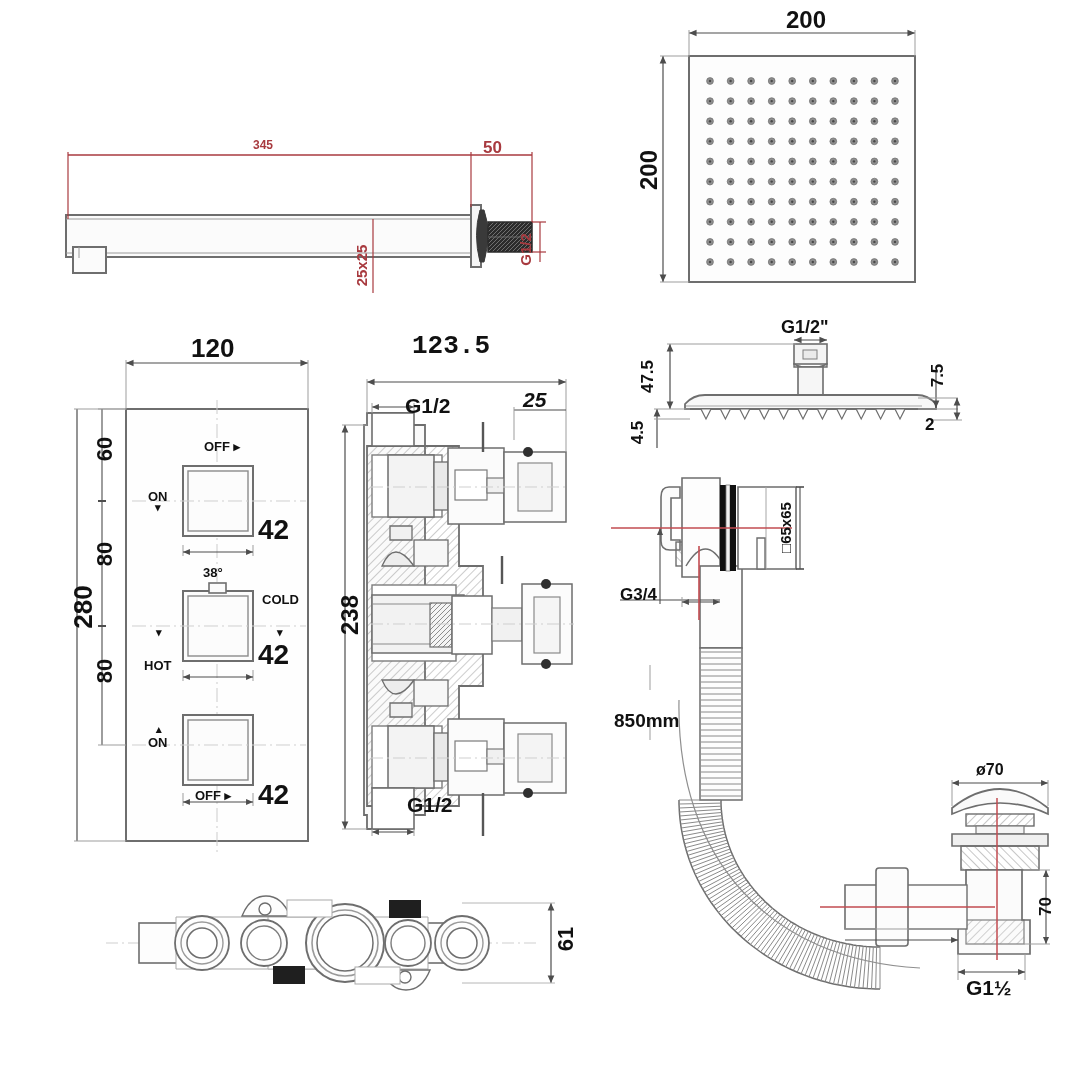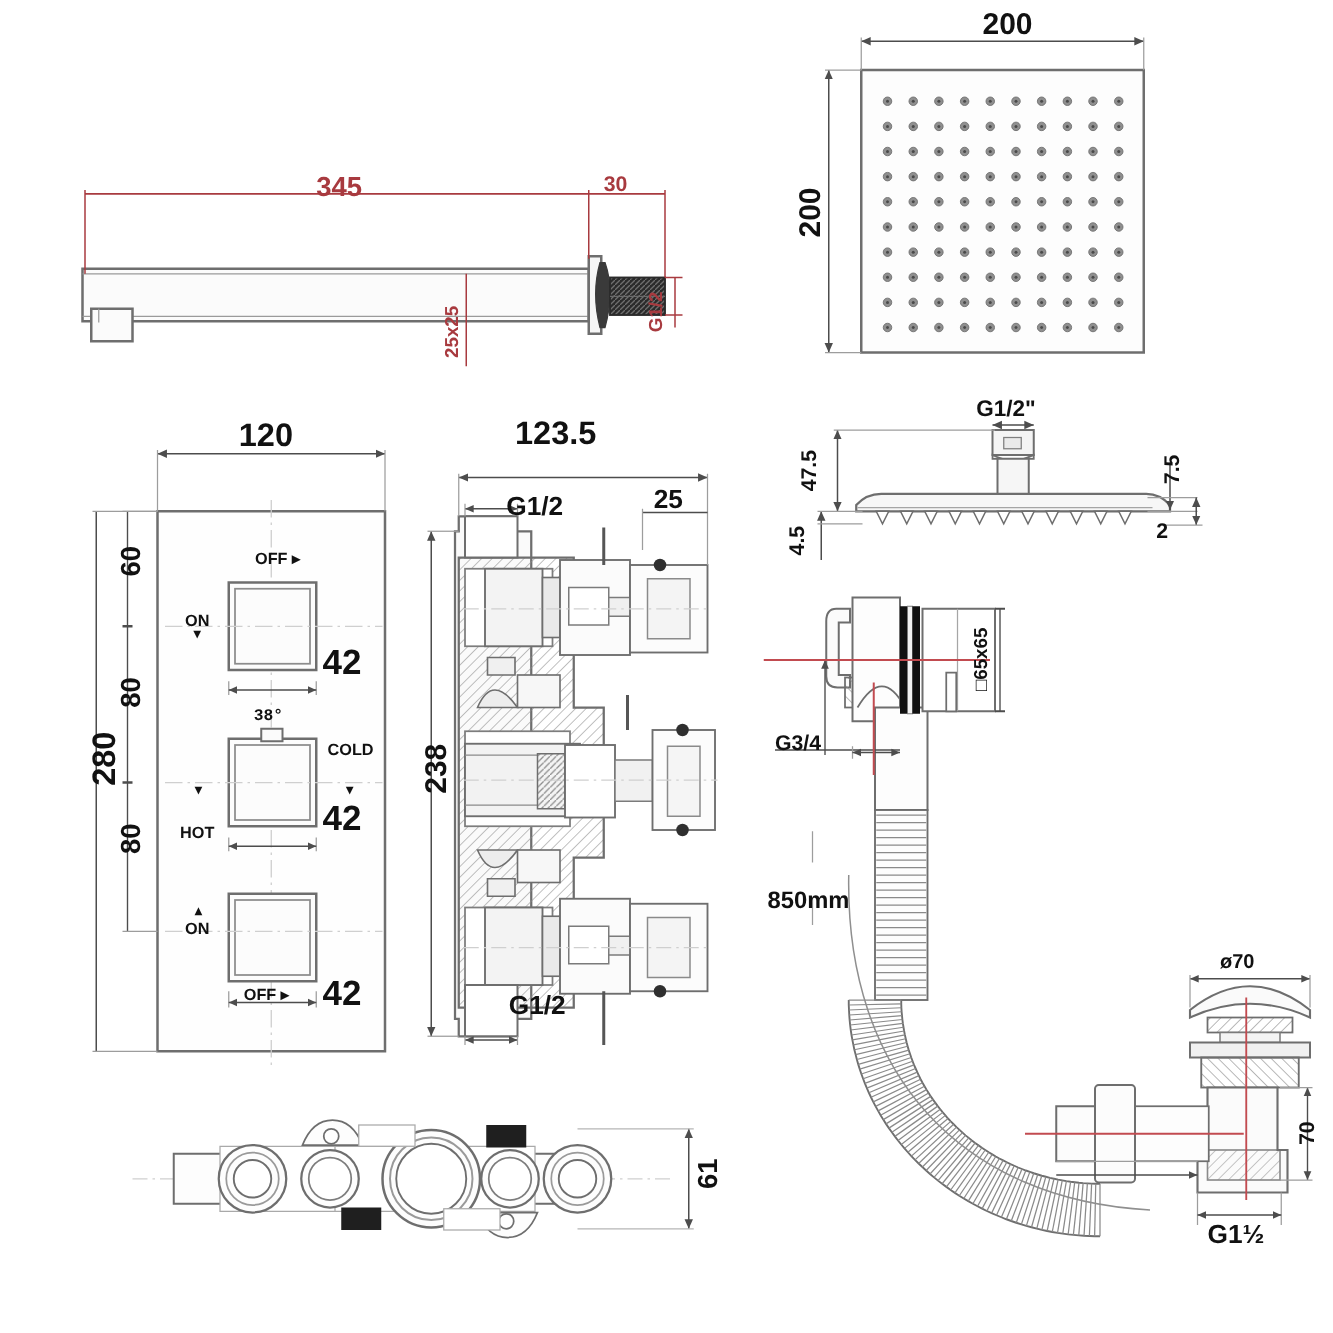--- a/index.html
+++ b/index.html
@@ -695,22 +695,22 @@
     <line x1="958" y1="954" x2="958" y2="980" stroke="#9d9d9d" stroke-width="1"></line>
     <line x1="1025" y1="954" x2="1025" y2="980" stroke="#9d9d9d" stroke-width="1"></line>
     <line x1="958" y1="972" x2="1025" y2="972" stroke="#4d4d4d" stroke-width="1.1" marker-start="url(#aL)" marker-end="url(#aR)"></line>
     <line x1="845" y1="929" x2="958" y2="929" stroke="#9d9d9d" stroke-width="1"></line>
     <line x1="845" y1="940" x2="958" y2="940" stroke="#4d4d4d" stroke-width="1.1" marker-end="url(#aR)"></line>
   </g>
 
   </g>
 </svg>
 
-<div class="lbl red" style="left:253px;top:139px;font-size:22px;">345</div>
-<div class="lbl red" style="left:483px;top:139px;font-size:17px;">30</div>
+<div class="lbl red" style="left:253px;top:139px;font-size:12px;">345</div>
+<div class="lbl red" style="left:483px;top:139px;font-size:17px;">50</div>
 <div class="lbl red rot90" style="left:341px;top:258px;font-size:15px;">25x25</div>
 <div class="lbl red rot90" style="left:509px;top:242px;font-size:15px;">G1/2</div>
 
 <div class="lbl" style="left:786px;top:8px;font-size:24px;">200</div>
 <div class="lbl rot90" style="left:629px;top:158px;font-size:24px;">200</div>
 
 <div class="lbl" style="left:781px;top:318px;font-size:18px;">G1/2"</div>
 <div class="lbl rot90" style="left:631px;top:368px;font-size:17px;">47.5</div>
 <div class="lbl rot90" style="left:626px;top:424px;font-size:17px;">4.5</div>
 <div class="lbl rot90" style="left:926px;top:367px;font-size:17px;">7.5</div>
@@ -720,34 +720,34 @@
 <div class="lbl rot90" style="left:61px;top:594px;font-size:26px;">280</div>
 <div class="lbl rot90" style="left:93px;top:438px;font-size:22px;">60</div>
 <div class="lbl rot90" style="left:93px;top:543px;font-size:22px;">80</div>
 <div class="lbl rot90" style="left:93px;top:660px;font-size:22px;">80</div>
 
 <div class="lbl" style="left:204px;top:440px;font-size:13px;">OFF ▸</div>
 <div class="lbl" style="left:148px;top:490px;font-size:13px;">ON</div>
 <div class="lbl" style="left:155px;top:502px;font-size:11px;">▾</div>
 <div class="lbl" style="left:258px;top:516px;font-size:28px;">42</div>
 
-<div class="lbl" style="left:203px;top:566px;font-size:13px;font-family:Liberation Mono, monospace;">38°</div>
+<div class="lbl" style="left:203px;top:566px;font-size:13px;">38°</div>
 <div class="lbl" style="left:144px;top:615px;font-size:13px;margin-top:44px;">HOT</div>
 <div class="lbl" style="left:156px;top:627px;font-size:11px;">▾</div>
 <div class="lbl" style="left:262px;top:593px;font-size:13px;">COLD</div>
 <div class="lbl" style="left:277px;top:627px;font-size:11px;">▾</div>
 <div class="lbl" style="left:258px;top:641px;font-size:28px;">42</div>
 
 <div class="lbl" style="left:148px;top:736px;font-size:13px;">ON</div>
 <div class="lbl" style="left:156px;top:724px;font-size:11px;">▴</div>
 <div class="lbl" style="left:195px;top:789px;font-size:13px;">OFF ▸</div>
 <div class="lbl" style="left:258px;top:781px;font-size:28px;">42</div>
 
-<div class="lbl" style="left:412px;top:333px;font-size:26px;">123.5</div>
-<div class="lbl" style="left:523px;top:389px;font-size:21px;">25</div>
+<div class="lbl" style="left:412px;top:333px;font-size:26px;font-family:Liberation Mono, monospace;">123.5</div>
+<div class="lbl" style="left:523px;top:389px;font-size:21px;font-style:italic;">25</div>
 <div class="lbl rot90" style="left:330px;top:603px;font-size:24px;">238</div>
 <div class="lbl" style="left:405px;top:395px;font-size:21px;">G1/2</div>
 <div class="lbl" style="left:407px;top:794px;font-size:21px;">G1/2</div>
 
 <div class="lbl rot90" style="left:554px;top:928px;font-size:22px;">61</div>
 
 <div class="lbl" style="left:620px;top:586px;font-size:17px;">G3/4</div>
 <div class="lbl rot90" style="left:760px;top:520px;font-size:15px;">□65x65</div>
 <div class="lbl" style="left:614px;top:692px;font-size:19px;margin-top:19px;">850mm</div>
 

